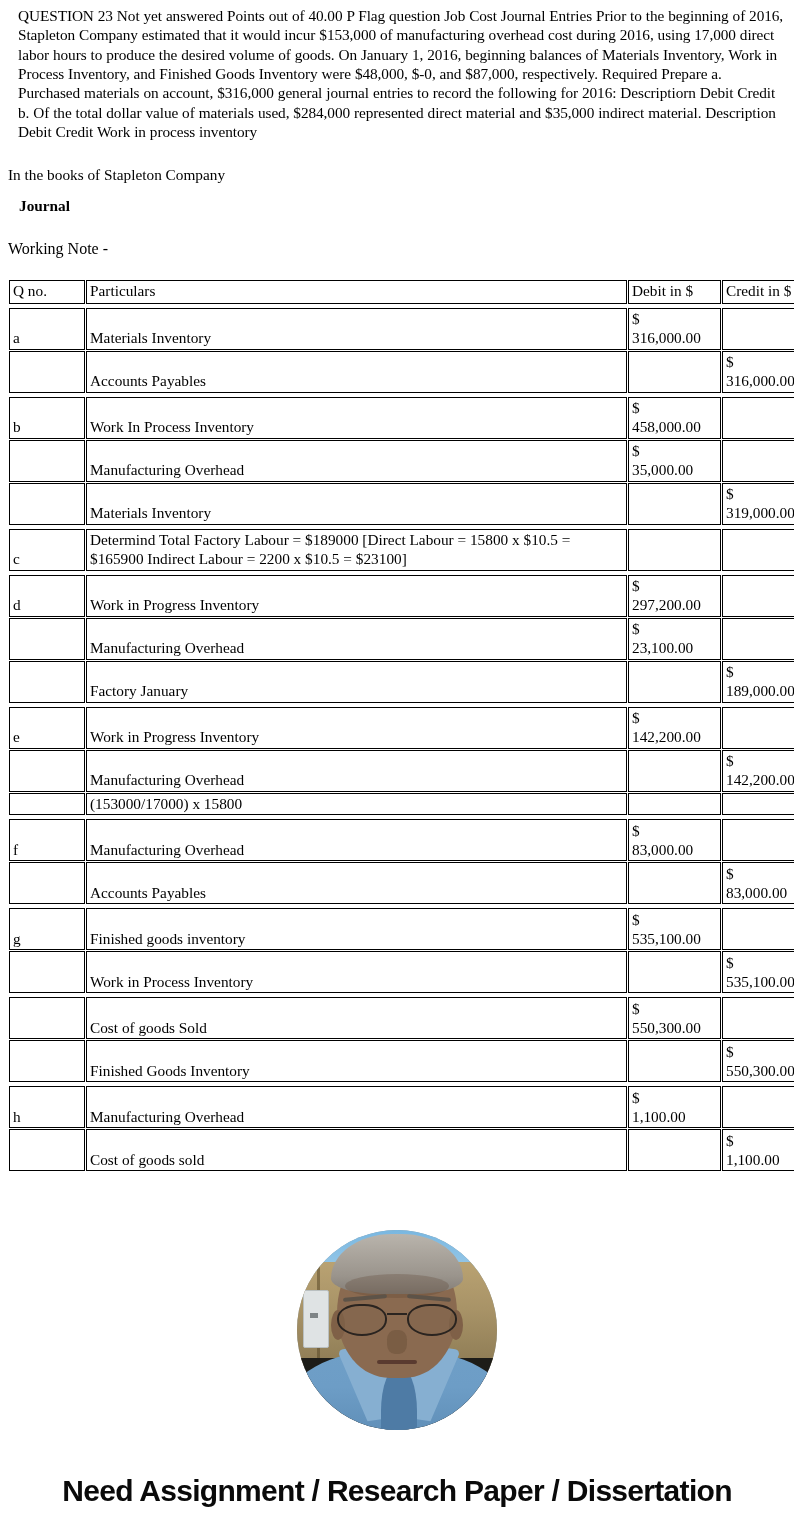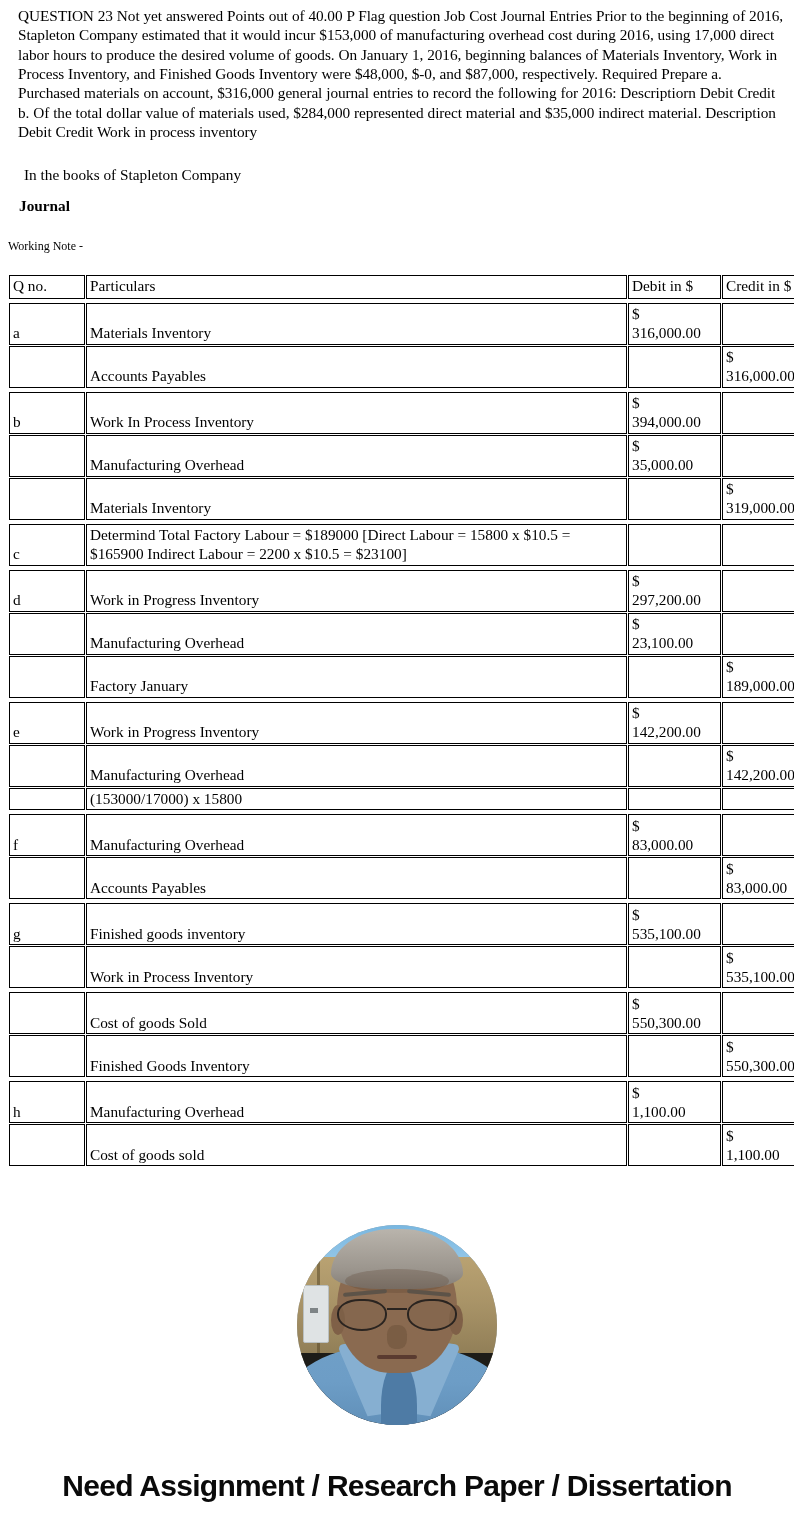--- a/index.html
+++ b/index.html
@@ -35,32 +35,32 @@
     font-size: 19px;
     font-weight: bold;
     margin: 22px 0 0 0;
     padding: 0;
     line-height: 1.2;
   }
 
   p.books {
     font-size: 15.3px;
     line-height: 1.25;
-    margin: 24px 0 0 16px;
+    margin: 24px 0 0 0;
     padding: 0;
   }
   p.journal {
     font-size: 15.3px;
     font-weight: bold;
     line-height: 1.25;
     margin: 11px;
     padding: 0;
   }
   p.working-note {
-    font-size: 12px;
+    font-size: 16px;
     line-height: 1.25;
     margin: 24px 0 0 0;
     padding: 0;
   }
 
   
   table.journal-table {
     border-collapse: separate;
     border-spacing: 1px;
     width: 777px;
@@ -297,21 +297,21 @@
         </tr>
         <tr class="group-gap">
           <td colspan="4"></td>
         </tr>
         <tr class="tall group-start">
           <td class="c-qno">b</td>
           <td class="c-part">Work In Process Inventory</td>
           <td class="c-debit">
             <span class="amt">
               <span class="cur">$</span>
-              <span class="num">394,000.00</span>
+              <span class="num">458,000.00</span>
             </span>
           </td>
           <td class="c-credit"></td>
         </tr>
         <tr class="tall">
           <td class="c-qno"></td>
           <td class="c-part">Manufacturing Overhead</td>
           <td class="c-debit">
             <span class="amt">
               <span class="cur">$</span>

